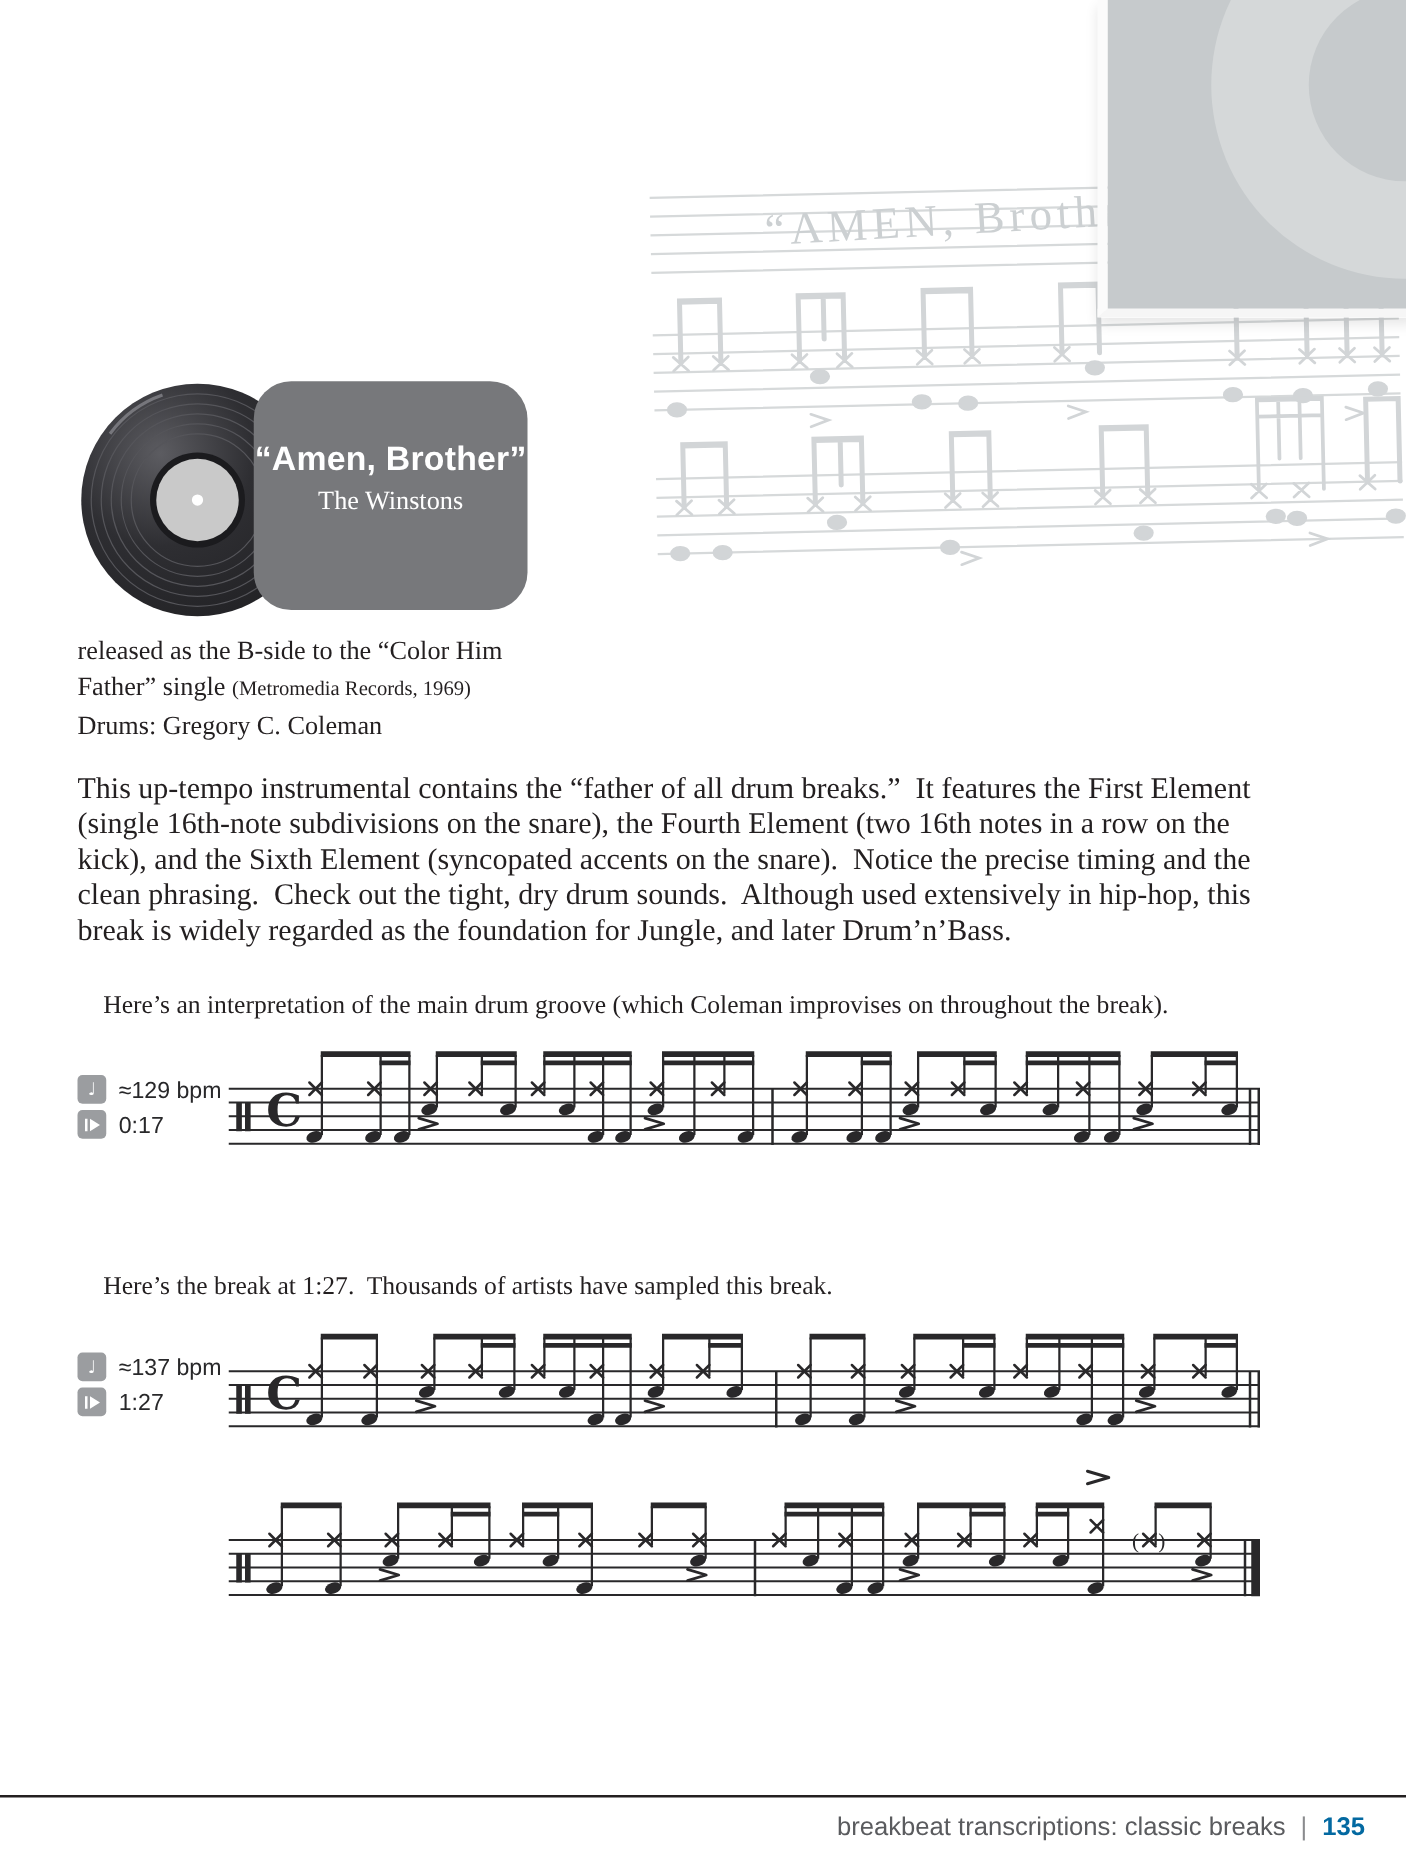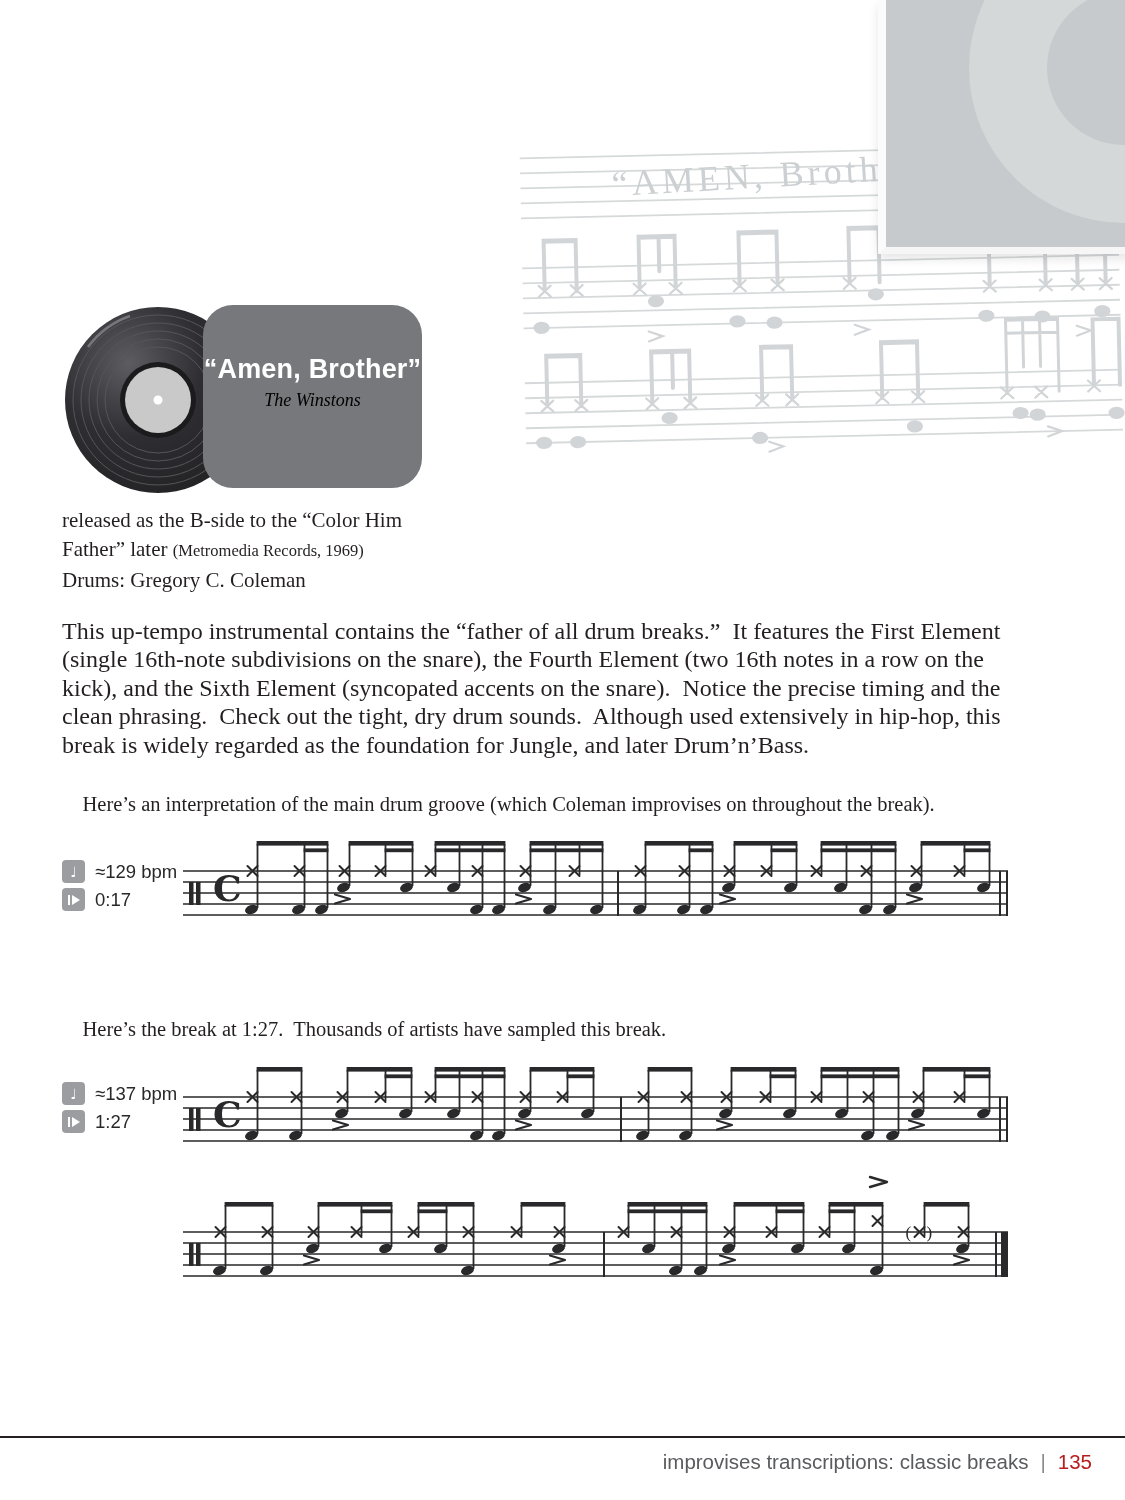--- a/index.html
+++ b/index.html
@@ -11,21 +11,21 @@
   .bg-sketch{left:0;top:0;pointer-events:none;}
   .label-photo{left:878px;top:0;width:247px;height:247px;border-left:8px solid #fbfbfb;
                border-bottom:7px solid #f6f6f6;box-shadow:0 5px 10px rgba(0,0,0,0.10);}
 
   
   .vinyl{left:58px;top:302px;}
   .title-card{left:203px;top:305px;width:219px;height:183px;border-radius:30px;background:#77787b;
               display:flex;flex-direction:column;align-items:center;justify-content:center;
               padding-bottom:28px;box-sizing:border-box;}
   .title-card .t1{font-family:"Liberation Sans",sans-serif;font-weight:bold;font-size:27px;color:#fff;letter-spacing:0.2px;}
-  .title-card .t2{font-size:18px;color:#000000;margin-top:5px;font-style:italic;}
+  .title-card .t2{font-size:21px;color:#ffffff;margin-top:5px;}
 
   
   .release{left:62px;top:506px;font-size:21px;line-height:29px;}
   .release .small{font-size:16.5px;}
   .release .drums{font-weight:normal;margin-top:1px;}
 
   .description{left:62px;top:617px;width:948px;font-size:24px;line-height:28.4px;white-space:pre-wrap;}
 
   .heading{left:62px;font-size:20.5px;white-space:pre-wrap;}
   .heading b{font-weight:normal;}
@@ -43,21 +43,21 @@
   .play-glyph{display:flex;align-items:center;gap:1.5px;}
   .play-glyph .bar{width:2.5px;height:10px;background:#fff;}
   .play-glyph .tri{width:0;height:0;border-left:8px solid #fff;border-top:5.5px solid transparent;border-bottom:5.5px solid transparent;}
 
   #notation{left:0;top:0;pointer-events:none;}
 
   
   .footer-rule{left:0;right:0;top:1436px;height:2px;background:#231f20;}
   .footer{right:33px;top:1450px;font-family:"Liberation Sans",sans-serif;font-size:20.5px;color:#5a5b5e;}
   .footer .sep{color:#8a8b8e;padding:0 12px;font-weight:300;}
-  .footer .pn{color:#b91c1c;font-weight:normal;margin-top:20px;}
+  .footer .pn{color:#0369a1;font-weight:bold;margin-top:20px;}
 </style>
 </head>
 <body>
 
 <div class="page">
 
   <svg class="abs bg-sketch" width="1125" height="500" viewBox="0 0 1125 500">
     <g transform="rotate(-1.3 800 300)">
       <g stroke="#d6d9da" stroke-width="1.8" fill="none">
         <path d="M523,152 H940 M523,167 H940 M523,182 H940 M523,197 H940 M523,212 H940"></path>
@@ -173,21 +173,21 @@
     <circle cx="100" cy="98" r="4.5" fill="#ffffff"></circle>
   </svg>
 
   <div class="abs title-card">
     <div class="t1">“Amen, Brother”</div>
     <div class="t2">The Winstons</div>
   </div>
 
   <div class="abs release">
     <div>released as the B-side to the “Color Him</div>
-    <div><span>Father” later </span><span class="small">(Metromedia Records, 1969)</span></div>
+    <div><span>Father” single </span><span class="small">(Metromedia Records, 1969)</span></div>
     <div class="drums">Drums:  Gregory C. Coleman</div>
   </div>
 
   <div class="abs description">This up-tempo instrumental contains the “father of all drum breaks.”  It features the First Element (single 16th-note subdivisions on the snare), the Fourth Element (two 16th notes in a row on the kick), and the Sixth Element (syncopated accents on the snare).  Notice the precise timing and the clean phrasing.  Check out the tight, dry drum sounds.  Although used extensively in hip-hop, this break is widely regarded as the foundation for Jungle, and later Drum’n’Bass.</div>
 
   <div class="abs heading groove-heading">
     <b>Here’s an interpretation of the main drum groove</b><span> (which Coleman improvises on throughout the break).</span>
   </div>
 
   <div class="abs player player1">
@@ -487,16 +487,16 @@
         <text x="905.5" y="1238" font-size="17" font-family="&quot;Liberation Serif&quot;,serif" fill="#29282a">(</text>
         <text x="926.5" y="1238" font-size="17" font-family="&quot;Liberation Serif&quot;,serif" fill="#29282a">)</text>
         <path d="M958.5,1227 L968.5,1237 M958.5,1237 L968.5,1227" stroke="#29282a" stroke-width="2" fill="none" stroke-linecap="round"></path>
         <ellipse cx="962.5" cy="1248.5" rx="6.6" ry="4.4" fill="#29282a" transform="rotate(-18 962.5 1248.5)"></ellipse>
         <path d="M954,1255.5 L969,1260 L954,1264.5" stroke="#29282a" stroke-width="2.2" fill="none" stroke-linecap="round" stroke-linejoin="round"></path>
       </g>
     </svg>
 
   <div class="abs footer-rule"></div>
   <div class="abs footer">
-    <span>improvises transcriptions: classic breaks</span><span class="sep">|</span><span class="pn">135</span>
+    <span>breakbeat transcriptions: classic breaks</span><span class="sep">|</span><span class="pn">135</span>
   </div>
 
 </div>
 
 </body></html>

